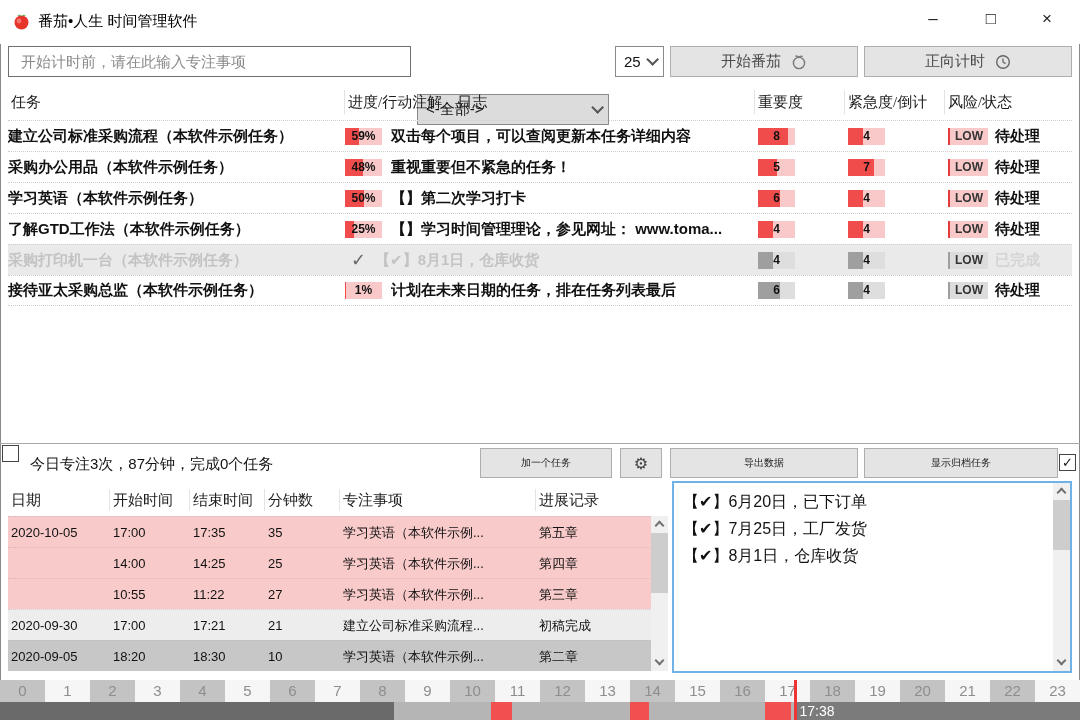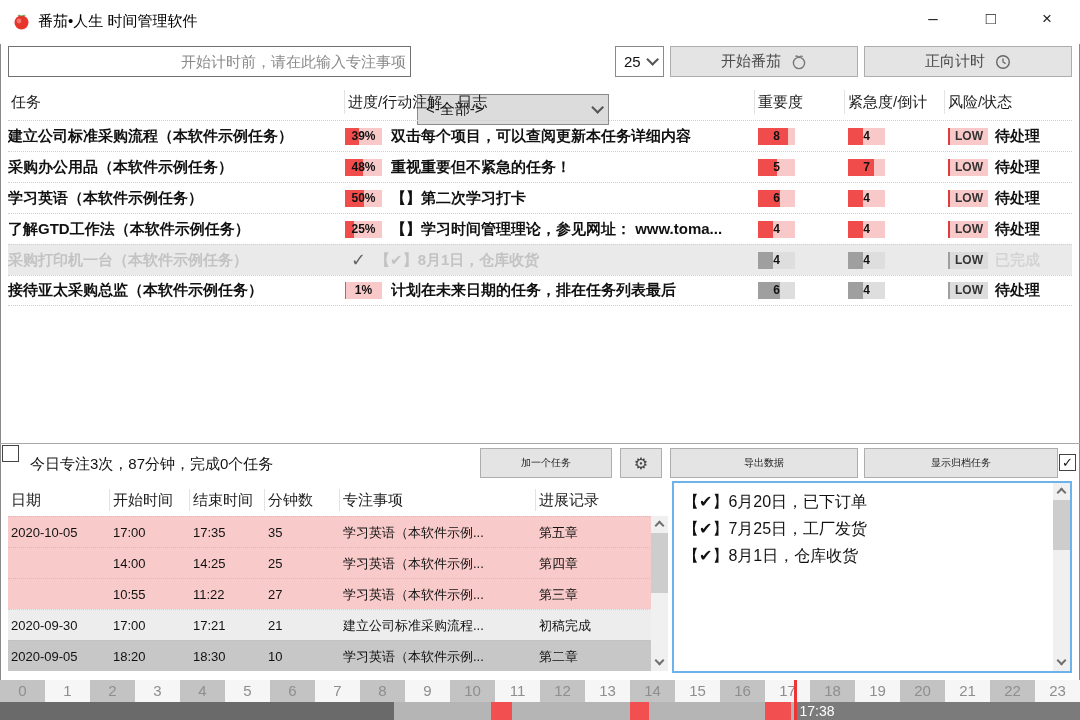--- a/index.html
+++ b/index.html
@@ -8,34 +8,34 @@
 
   
   .titlebar { position:relative; height:44px; background:#fff; }
   .tomato { position:absolute; left:13px; top:13px; width:17px; height:17px; }
   .title-text { position:absolute; left:38px; top:12px; font-size:15px; color:#000; white-space:nowrap; }
   .wctl { position:absolute; top:0; width:58px; height:38px; text-align:center; line-height:38px; font-size:17px; color:#222; cursor:default; }
   .wctl.min { right:118px; } .wctl.max { right:60px; } .wctl.close { right:4px; }
 
   
   .toolbar { position:relative; height:40px; }
-  .focus-input { position:absolute; left:8px; top:2px; width:403px; height:31px; border:1px solid #707070; padding:0 4px; font-size:15px; color:#be185d;text-align:right; }
+  .focus-input { position:absolute; left:8px; top:2px; width:403px; height:31px; border:1px solid #707070; padding:0 12px; font-size:15px; color:#be185d; }
   .focus-input::placeholder { color:#8a8a8a; opacity:1; }
   .combo { position:absolute; top:2px; height:31px; border:1px solid #8a8a8a; background:#dcdcdc; font-size:15px; color:#111; display:flex; align-items:center; padding:0 8px; white-space:nowrap; }
   .combo .chev { margin-left:auto; width:9px; height:9px; border-right:2px solid #555; border-bottom:2px solid #555; transform:rotate(45deg) translateY(-3px); }
   .combo.all { left:417px; width:192px;margin-top:48px; }
   .combo.min25 { left:615px; width:49px; background:#fff; }
   .tbtn { position:absolute; top:2px; height:31px; background:#e4e4e4; border:1px solid #aeaeae; font-size:15px; color:#4a4a4a; display:flex; align-items:center; justify-content:center; gap:10px; white-space:nowrap; }
   .tbtn.start { left:670px; width:188px; }
   .tbtn.timer { left:864px; width:208px; }
 
   
   .task-area { position:relative; height:359px; margin:0 8px; overflow:hidden; }
   .thead { display:flex; height:36px; align-items:center; font-size:15px; color:#1c1c1c; }
-  .thead .hc { padding-left:3px; border-right:1px solid #e3e3e3; height:24px; line-height:24px; white-space:nowrap; overflow:hidden; }
+  .thead .hc { padding-left:3px; border-right:1px solid #e3e3e3; height:24px; line-height:24px; white-space:nowrap; overflow:hidden;font-family:Liberation Serif, serif; }
   .c1 { width:337px; } .c2 { width:410px; } .c3 { width:90px; } .c4 { width:100px; } .c5 { width:126px; border-right:none!important; }
   .trow { display:flex; height:31px; align-items:center; border-top:1px dotted #cfcfcf; font-size:15px; color:#111;font-weight:bold; }
   .trow:last-child { border-bottom:1px dotted #cfcfcf; }
   .trow .cell { display:flex; align-items:center; overflow:hidden; white-space:nowrap; height:100%; }
   .trow.done { background:#eaeaea; color:#c3c3c3; }
   .badge { position:relative; width:37px; height:17px; background:#f9c9c9; flex:0 0 auto; }
   .badge .fill { position:absolute; left:0; top:0; bottom:0; background:#f04c4c; }
   .badge .bt { position:relative; display:block; width:100%; text-align:center; font-size:12px; line-height:17px; color:#111; }
   .badge.gray { background:#dedede; } .badge.gray .fill { background:#9f9f9f; }
   .trow .note { margin-left:9px; overflow:hidden; text-overflow:ellipsis; }
@@ -152,21 +152,21 @@
       <div class="hc c3">重要度</div>
       <div class="hc c4">紧急度/倒计</div>
       <div class="hc c5">风险/状态</div>
     </div>
     <div id="task-rows">
         <div class="trow">
           <div class="cell c1">建立公司标准采购流程（本软件示例任务）</div>
           <div class="cell c2">
             <div class="badge">
               <div class="fill" style="width: 39%;"></div>
-              <span class="bt">39%</span>
+              <span class="bt">59%</span>
             </div>
             <span class="note">双击每个项目，可以查阅更新本任务详细内容</span>
           </div>
           <div class="cell c3 imp-pad">
             <div class="badge">
               <div class="fill" style="width: 80%;"></div>
               <span class="bt">8</span>
             </div>
           </div>
           <div class="cell c4 imp-pad">

